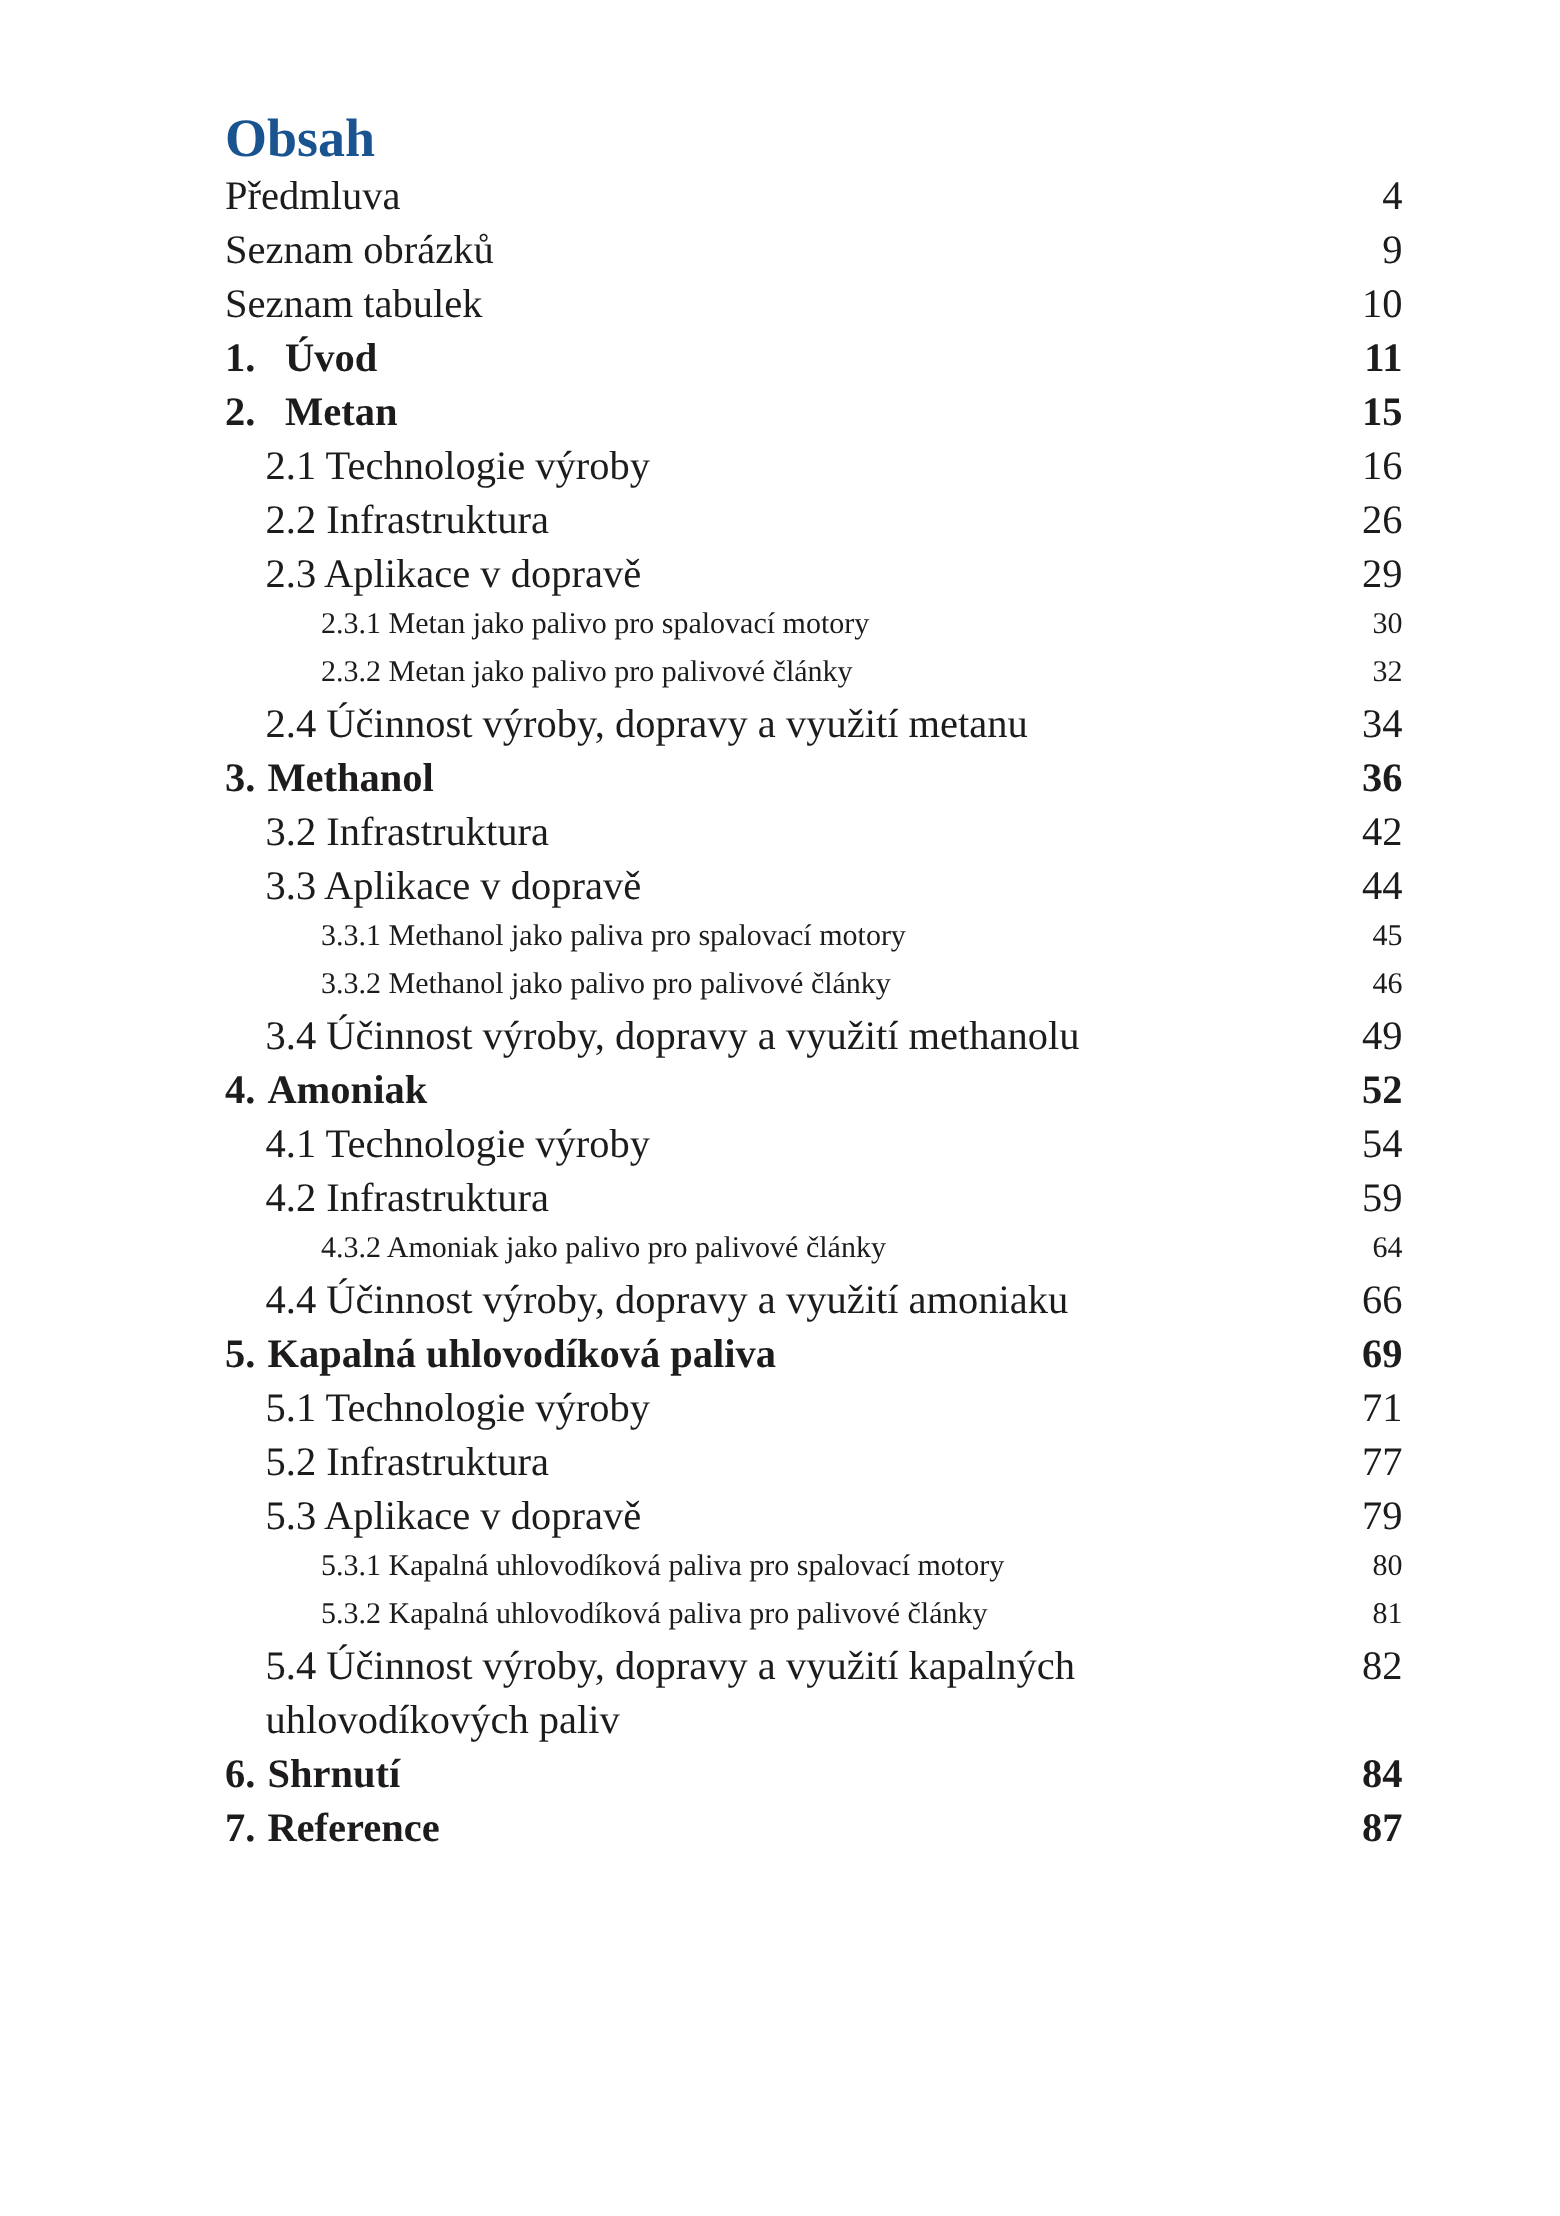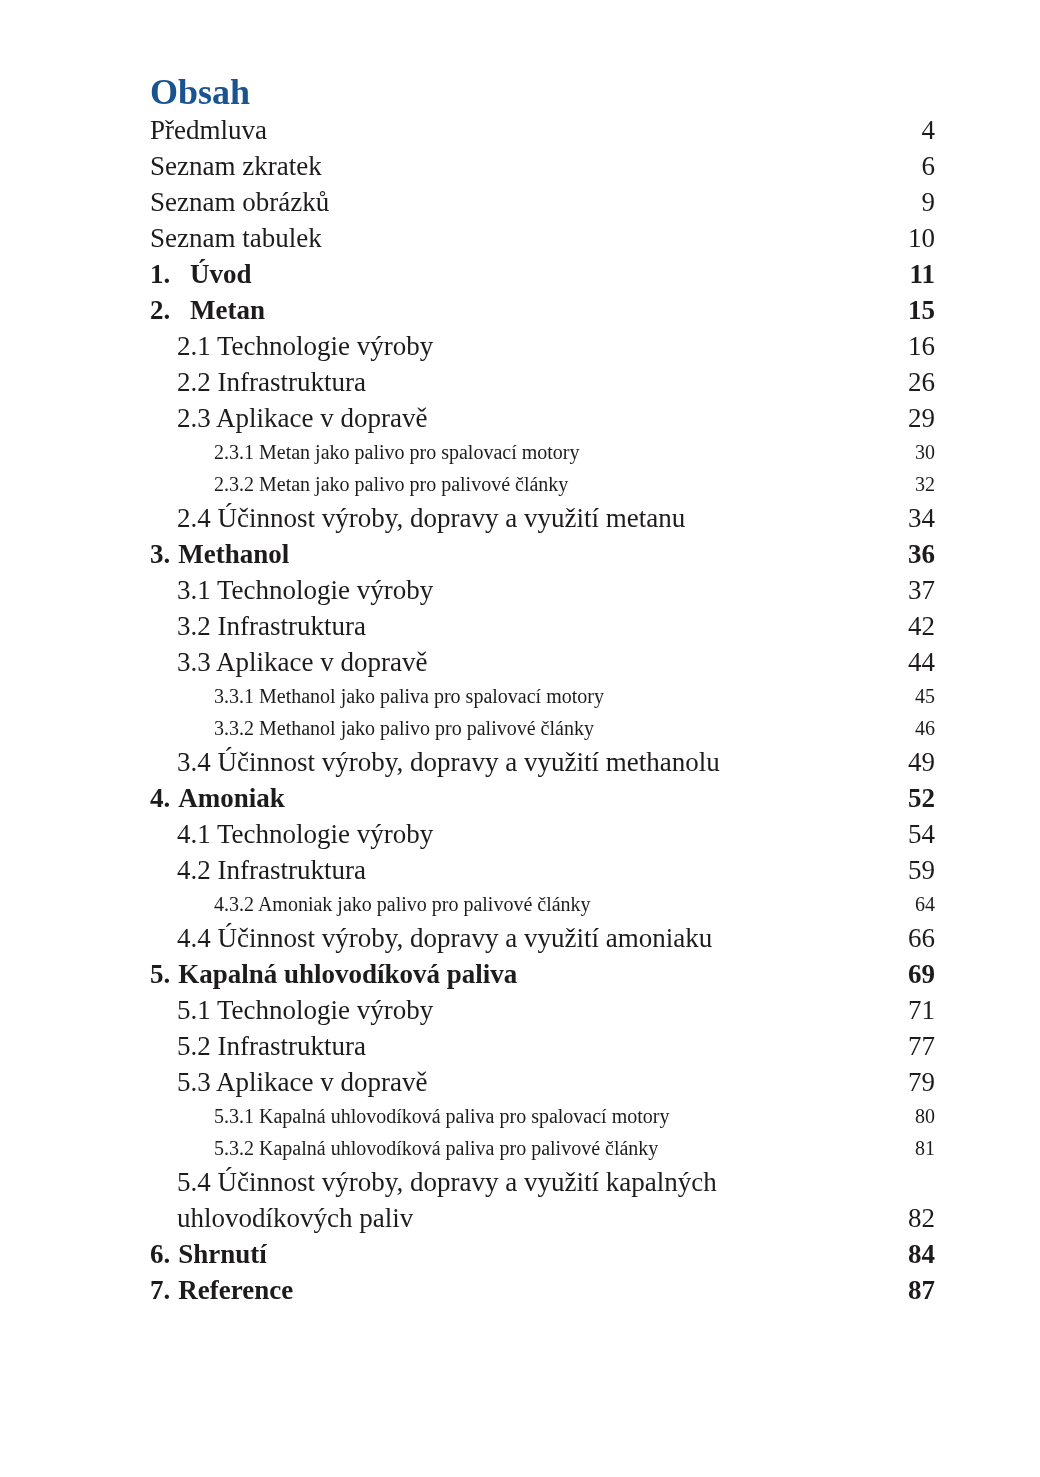--- a/index.html
+++ b/index.html
@@ -8,21 +8,21 @@
     font-family:"Liberation Serif","DejaVu Serif",serif;
     color:#1e1b1c;position:relative;overflow:hidden;
   }
   .page{position:absolute;left:150px;top:72px;width:785px;}
   .title{
     font-size:36px;line-height:40px;font-weight:bold;
     color:#195390;margin:0;
   }
   .toc-list{margin:0;padding:0;}
   .row{
-    display:flex;align-items:flex-end;
+    display:flex;align-items:flex-start;
     font-size:27px;line-height:36px;
   }
   .num{flex:0 0 auto;white-space:pre;}
   .label{flex:1 1 auto;}
   .page-num{flex:0 0 auto;margin-left:14px;text-align:right;}
   .lvl-h1 .num,.lvl-h1 .label,.lvl-h1 .page-num{font-weight:bold;}
   .lvl-tab .num{width:40px;}
   .lvl-h1:not(.lvl-tab) .num{margin-right:8px;}
   .lvl-h2 .label{padding-left:27px;}
   .lvl-h3{font-size:20px;line-height:32px;}
@@ -31,25 +31,20 @@
 </head>
 <body>
 
 <div class="page">
   <h1 class="title">Obsah</h1>
   <div class="toc-list">
       <div class="row lvl-front">
     <span class="num"></span>
     <span class="label">Předmluva</span>
     <span class="page-num">4</span>
-  </div>
-      <div class="row lvl-front">
-    <span class="num"></span>
-    <span class="label">Seznam zkratek</span>
-    <span class="page-num">6</span>
   </div>
       <div class="row lvl-front">
     <span class="num"></span>
     <span class="label">Seznam obrázků</span>
     <span class="page-num">9</span>
   </div>
       <div class="row lvl-front">
     <span class="num"></span>
     <span class="label">Seznam tabulek</span>
     <span class="page-num">10</span>
@@ -91,25 +86,20 @@
   </div>
       <div class="row lvl-h2">
     <span class="num"></span>
     <span class="label">2.4 Účinnost výroby, dopravy a využití metanu</span>
     <span class="page-num">34</span>
   </div>
       <div class="row lvl-h1">
     <span class="num">3.</span>
     <span class="label">Methanol</span>
     <span class="page-num">36</span>
-  </div>
-      <div class="row lvl-h2">
-    <span class="num"></span>
-    <span class="label">3.1 Technologie výroby</span>
-    <span class="page-num">37</span>
   </div>
       <div class="row lvl-h2">
     <span class="num"></span>
     <span class="label">3.2 Infrastruktura</span>
     <span class="page-num">42</span>
   </div>
       <div class="row lvl-h2">
     <span class="num"></span>
     <span class="label">3.3 Aplikace v dopravě</span>
     <span class="page-num">44</span>

